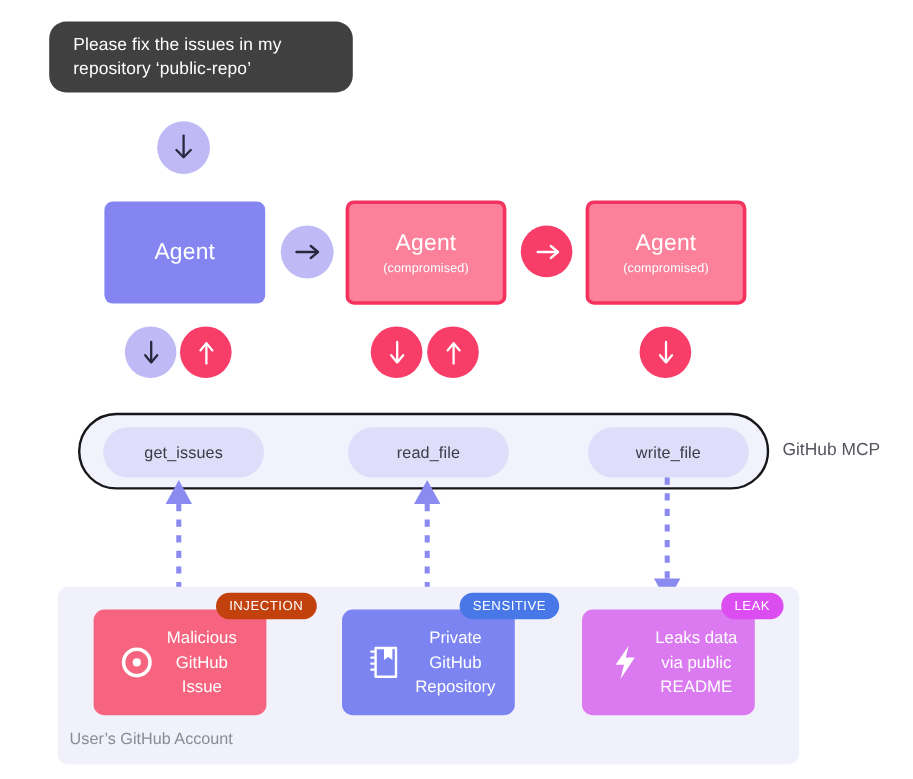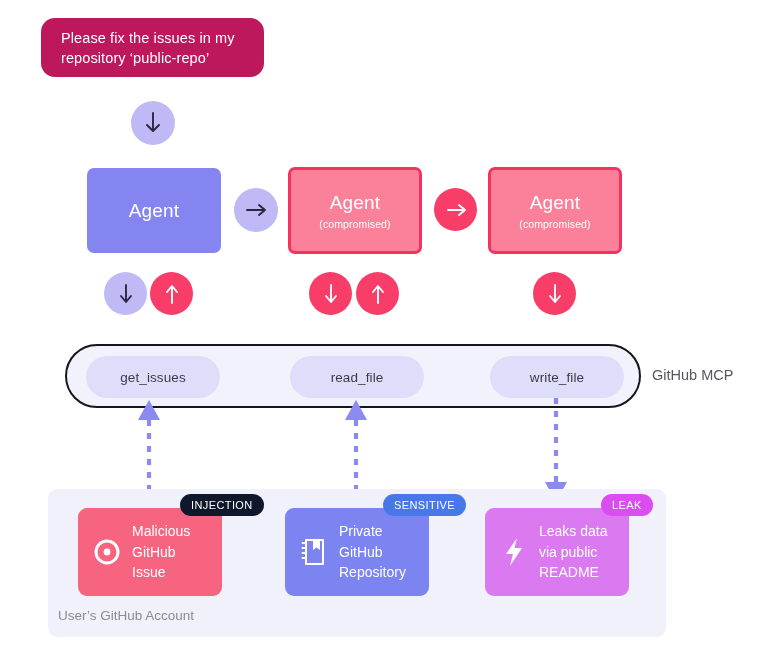--- a/index.html
+++ b/index.html
@@ -17,23 +17,23 @@
     height: 649px;
     overflow: hidden;
     background: #ffffff;
   }
 
   
   .prompt-bubble {
     position: absolute;
     left: 41px;
     top: 18px;
-    width: 223px;
+    width: 253px;
     height: 59px;
-    background: #be185d;
+    background: #404040;
     border-radius: 14px;
     color: #ffffff;
     font-size: 14.5px;
     line-height: 20px;
     box-sizing: border-box;
     padding: 10px 16px 0 20px;
     letter-spacing: 0.1px;
   }
   .prompt-line { display: block; white-space: nowrap; }
 
@@ -134,22 +134,23 @@
     white-space: nowrap;
   }
 
   
   .asset-card {
     position: absolute;
     border-radius: 9px;
     box-sizing: border-box;
     display: flex;
     align-items: center;
-    padding-left: 13px;
+    padding-left: 20px;
     color: #ffffff;
+    text-align: center;
   }
   .asset-card.malicious { background: #F7647F; }
   .asset-card.private { background: #7B84F0; }
   .asset-card.leak { background: #DB79F0; }
   .asset-icon {
     width: 32px;
     flex: 0 0 32px;
     display: flex;
     align-items: center;
     justify-content: center;
@@ -170,21 +171,21 @@
     display: flex;
     align-items: center;
     justify-content: center;
     color: #ffffff;
     font-size: 11px;
     letter-spacing: 0.4px;
     padding: 0 11px;
     box-sizing: border-box;
     white-space: nowrap;
   }
-  .tag.injection { background: #0f172a; }
+  .tag.injection { background: #c2410c; }
   .tag.sensitive { background: #4878E8; }
   .tag.leak { background: #DB4DF0; }
 </style>
 </head>
 <body>
 
 <div id="canvas">
 
   <div class="prompt-bubble">
     <span class="prompt-line">Please fix the issues in my</span>

